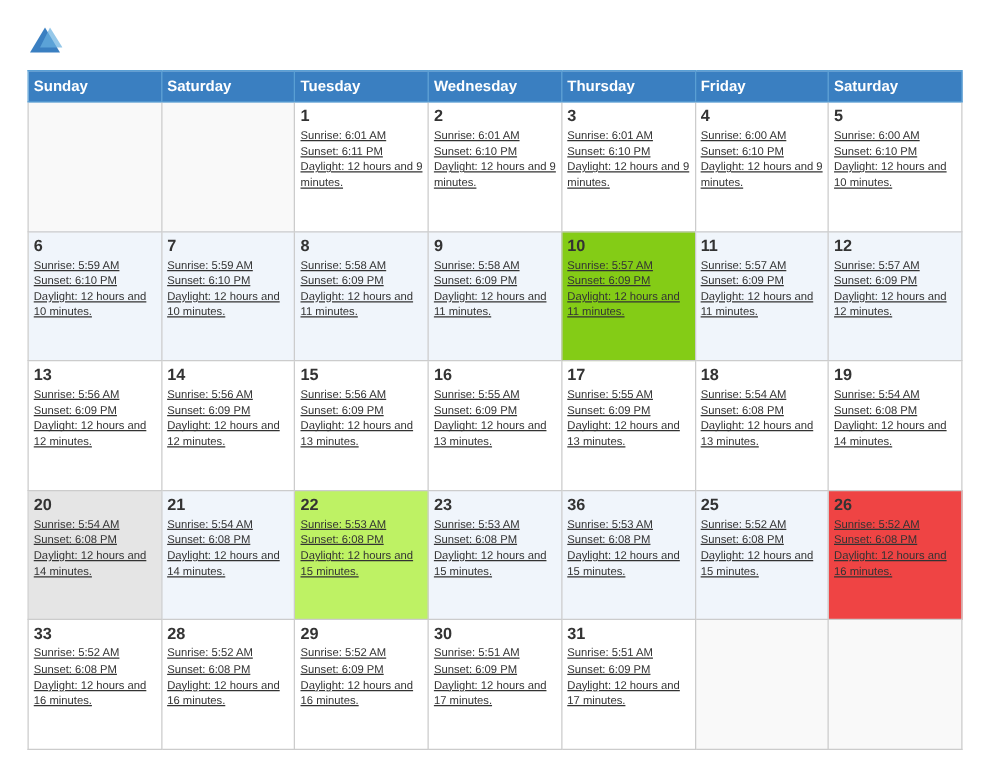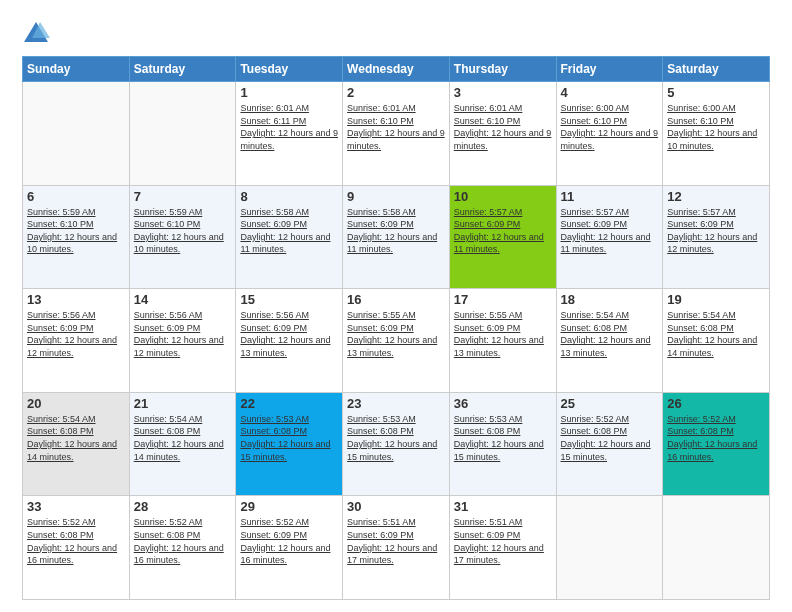--- a/index.html
+++ b/index.html
@@ -275,21 +275,21 @@
             <div class="day-info" style="white-space: pre-line;">Sunrise: 5:54 AM
 Sunset: 6:08 PM
 Daylight: 12 hours and 14 minutes.</div>
           </td>
           <td style="background: rgb(240, 245, 251);">
             <span class="day-number">21</span>
             <div class="day-info" style="white-space: pre-line;">Sunrise: 5:54 AM
 Sunset: 6:08 PM
 Daylight: 12 hours and 14 minutes.</div>
           </td>
-          <td style="background: #0ea5e9;">
+          <td style="background: #bef264;">
             <span class="day-number">22</span>
             <div class="day-info" style="white-space: pre-line;">Sunrise: 5:53 AM
 Sunset: 6:08 PM
 Daylight: 12 hours and 15 minutes.</div>
           </td>
           <td style="background: rgb(240, 245, 251);">
             <span class="day-number">23</span>
             <div class="day-info" style="white-space: pre-line;">Sunrise: 5:53 AM
 Sunset: 6:08 PM
 Daylight: 12 hours and 15 minutes.</div>
@@ -299,21 +299,21 @@
             <div class="day-info" style="white-space: pre-line;">Sunrise: 5:53 AM
 Sunset: 6:08 PM
 Daylight: 12 hours and 15 minutes.</div>
           </td>
           <td style="background: rgb(240, 245, 251);">
             <span class="day-number">25</span>
             <div class="day-info" style="white-space: pre-line;">Sunrise: 5:52 AM
 Sunset: 6:08 PM
 Daylight: 12 hours and 15 minutes.</div>
           </td>
-          <td style="background: #14b8a6;">
+          <td style="background: #ef4444;">
             <span class="day-number">26</span>
             <div class="day-info" style="white-space: pre-line;">Sunrise: 5:52 AM
 Sunset: 6:08 PM
 Daylight: 12 hours and 16 minutes.</div>
           </td>
         </tr>
         <tr>
           <td style="background: rgb(255, 255, 255);">
             <span class="day-number">33</span>
             <div class="day-info" style="white-space: pre-line;">Sunrise: 5:52 AM

